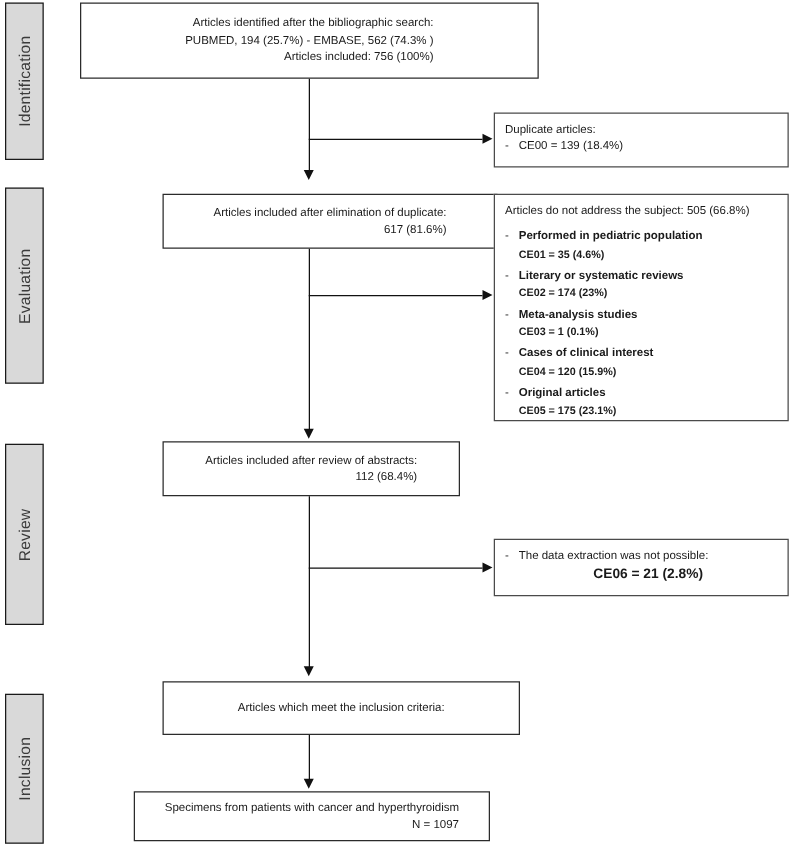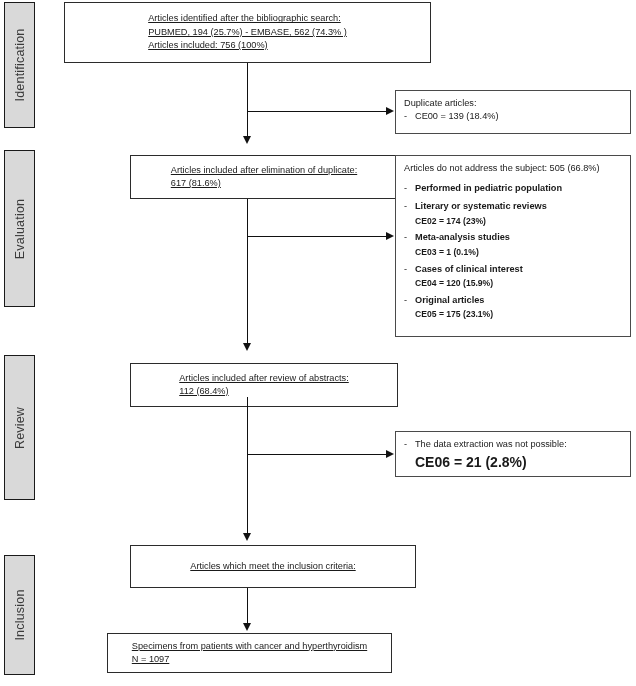--- a/index.html
+++ b/index.html
@@ -47,22 +47,21 @@
   .box.main {
     border-color: #2b2b2b;
     border-width: 1.4px;
   }
   .box-inner {
     padding: 6px 8px;
     font-size: 9.2px;
     line-height: 1.45;
   }
   .centered .box-inner {
-    text-align: left;
-    text-decoration: underline;
+    text-align: right;
   }
   .centered.vcenter {
     display: flex;
     align-items: center;
     justify-content: center;
   }
   .title-line {
     display: block;
   }
   
@@ -109,23 +108,24 @@
     left: 0;
     top: 0;
   }
   .plain-line {
     display: block;
     font-size: 9.2px;
   }
   .sub-line {
     display: block;
     padding-left: 11px;
-    font-size: 14px;
+    font-size: 11px;
     font-weight: bold;
     margin-top: 1px;
+    text-align: center;
   }
   
   .vline {
     position: absolute;
     width: 1.4px;
     background: #111111;
   }
   .hline {
     position: absolute;
     height: 1.4px;
@@ -203,20 +203,21 @@
 
   <div class="box" style="left:395px; top:155px; width:236px; height:182px;">
     <div class="box-inner">
       <span class="excl-head">Articles do not address the subject: 505 (66.8%)</span>
       <ul class="excl-list">
         <li class="excl-item">
           <span class="excl-reason">
             <span class="dash">-</span>
             <span>Performed in pediatric population</span>
           </span>
+          <span class="excl-code">CE01 = 35 (4.6%)</span>
         </li>
         <li class="excl-item">
           <span class="excl-reason">
             <span class="dash">-</span>
             <span>Literary or systematic reviews</span>
           </span>
           <span class="excl-code">CE02 = 174 (23%)</span>
         </li>
         <li class="excl-item">
           <span class="excl-reason">
@@ -236,21 +237,21 @@
           <span class="excl-reason">
             <span class="dash">-</span>
             <span>Original articles</span>
           </span>
           <span class="excl-code">CE05 = 175 (23.1%)</span>
         </li>
       </ul>
     </div>
   </div>
 
-  <div class="box main centered vcenter" style="left:130px; top:363px; width:268px; height:44px;">
+  <div class="box main centered vcenter" style="left:130px; top:353px; width:238px; height:44px;">
     <div class="box-inner">
       <span class="title-line">Articles included after review of abstracts:</span>
       <span class="title-line">112 (68.4%)</span>
     </div>
   </div>
 
   <div class="vline" style="left:247px; top:397px; height:138px;"></div>
   <div class="hline" style="left:247px; top:454px; width:139px;"></div>
   <div class="arrow-right" style="left:386px; top:450px;"></div>
   <div class="arrow-down" style="left:243px; top:533px;"></div>

